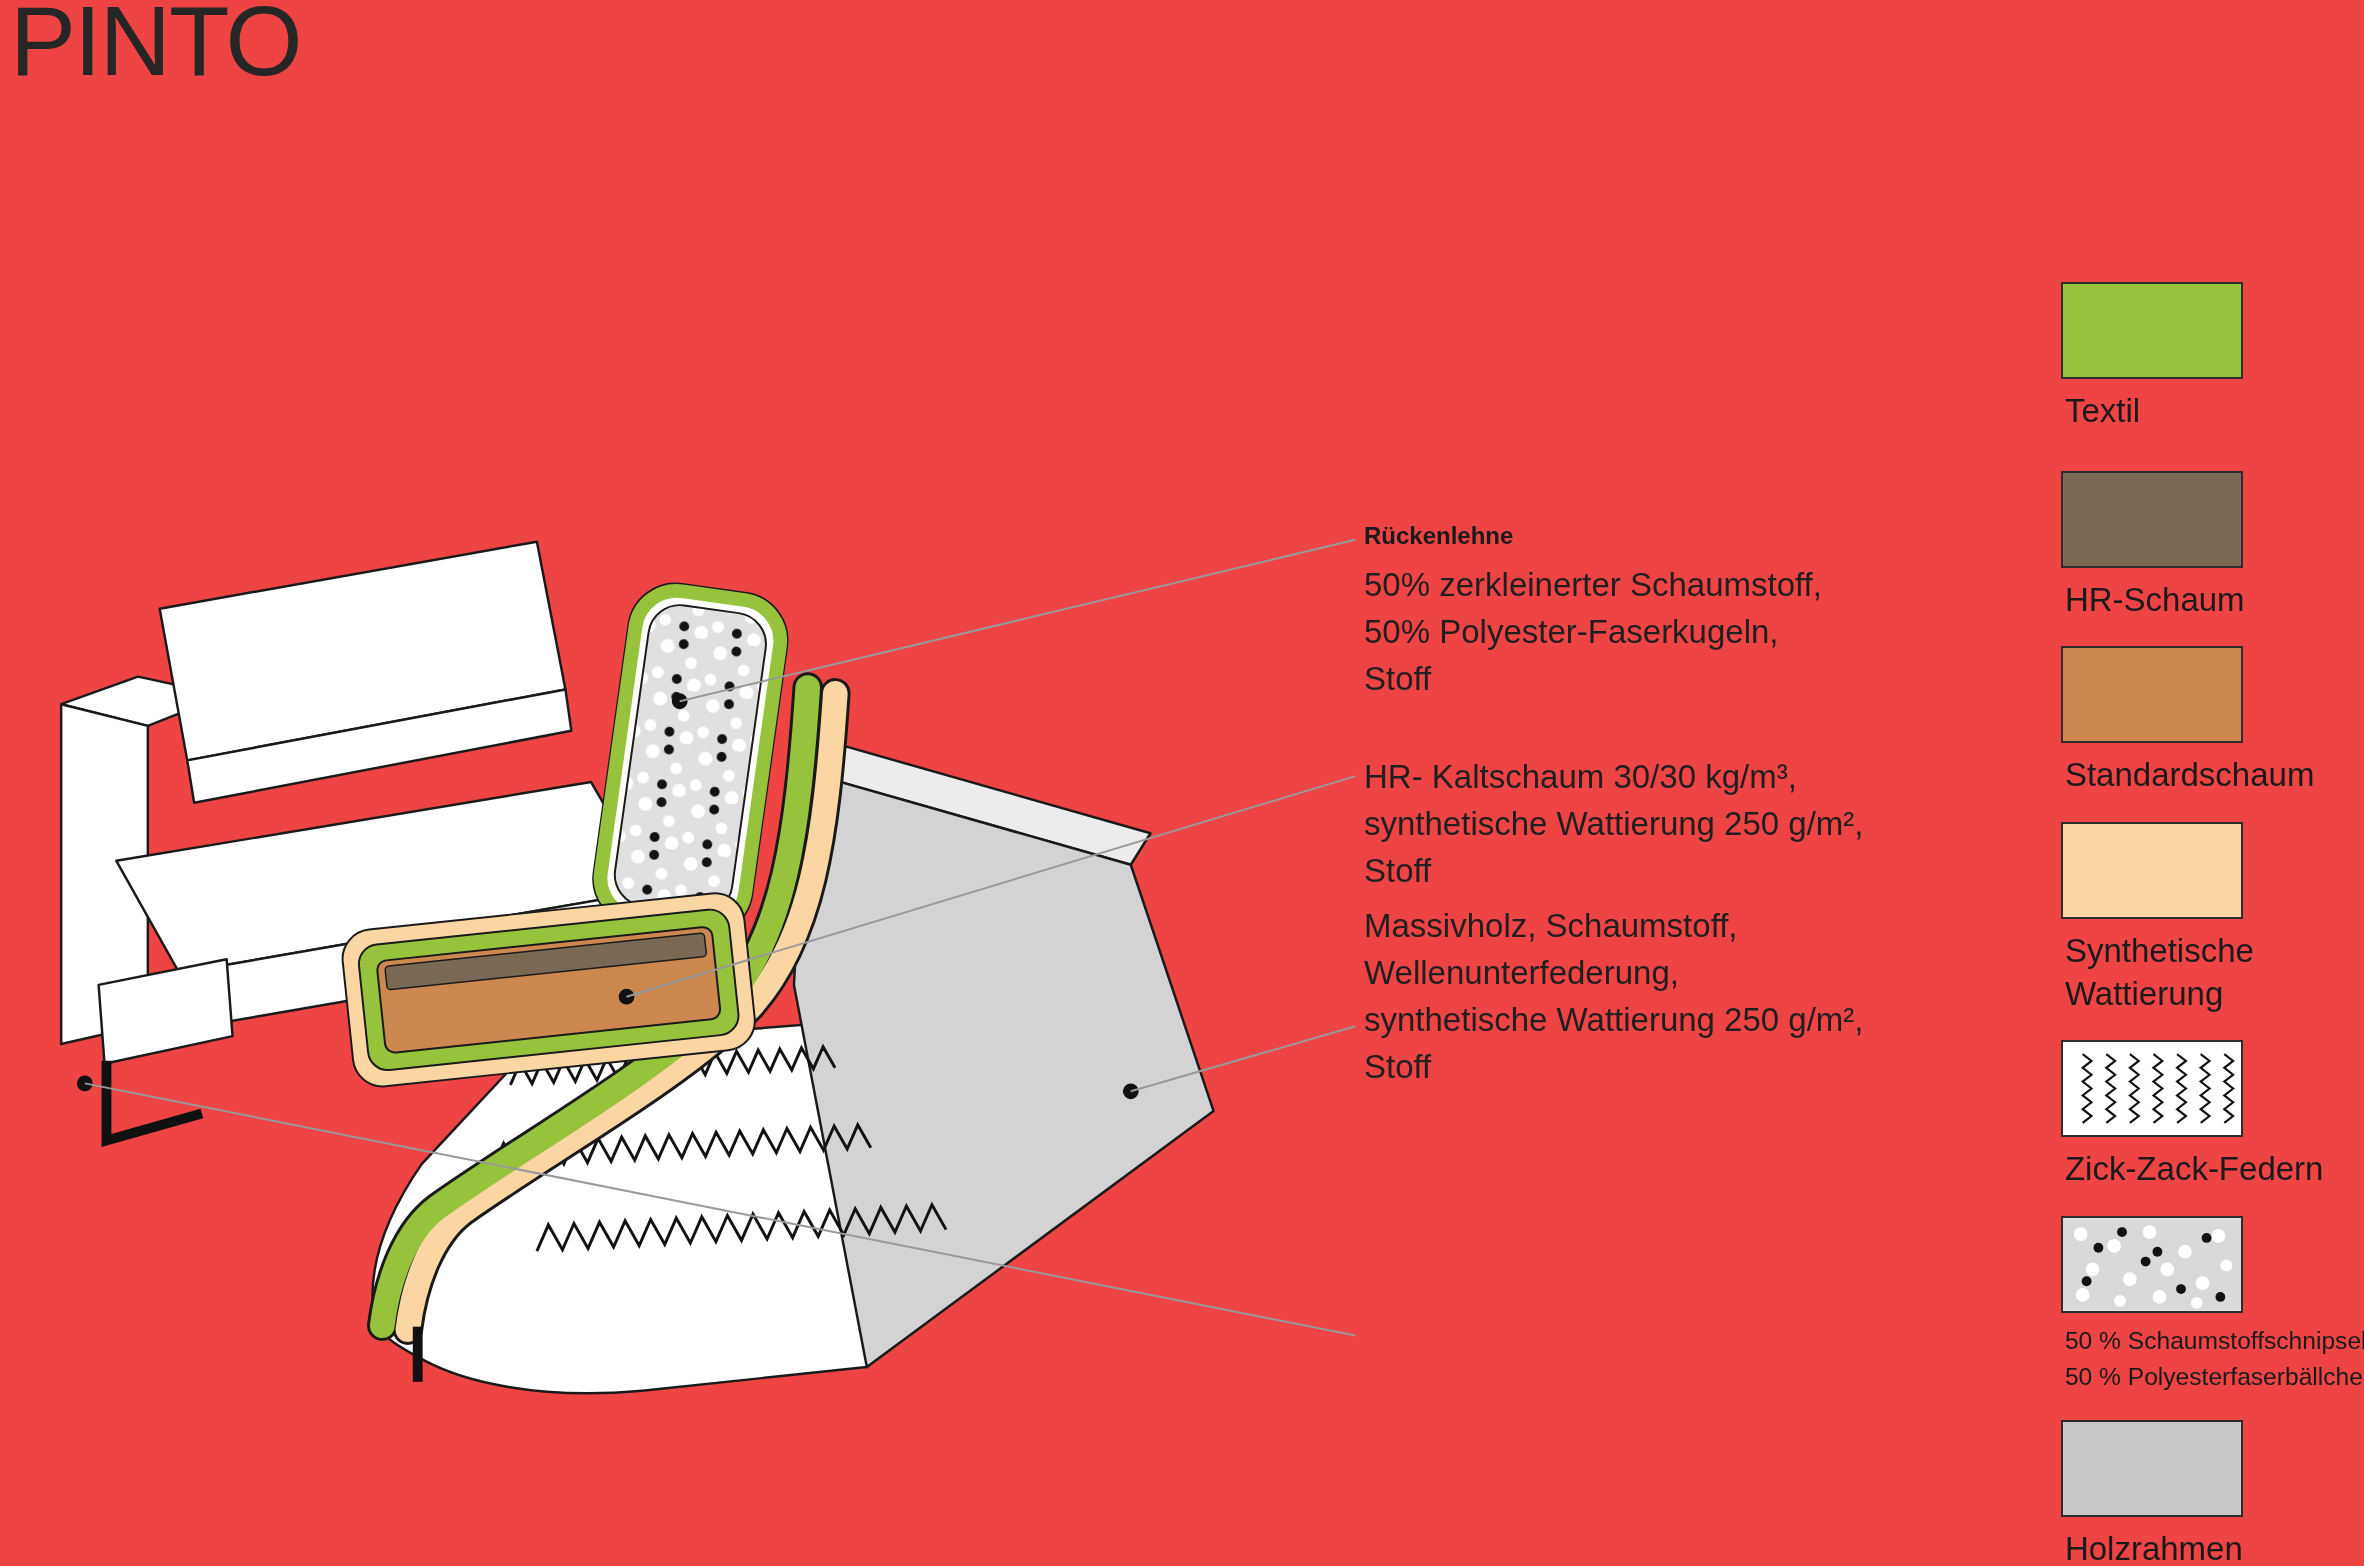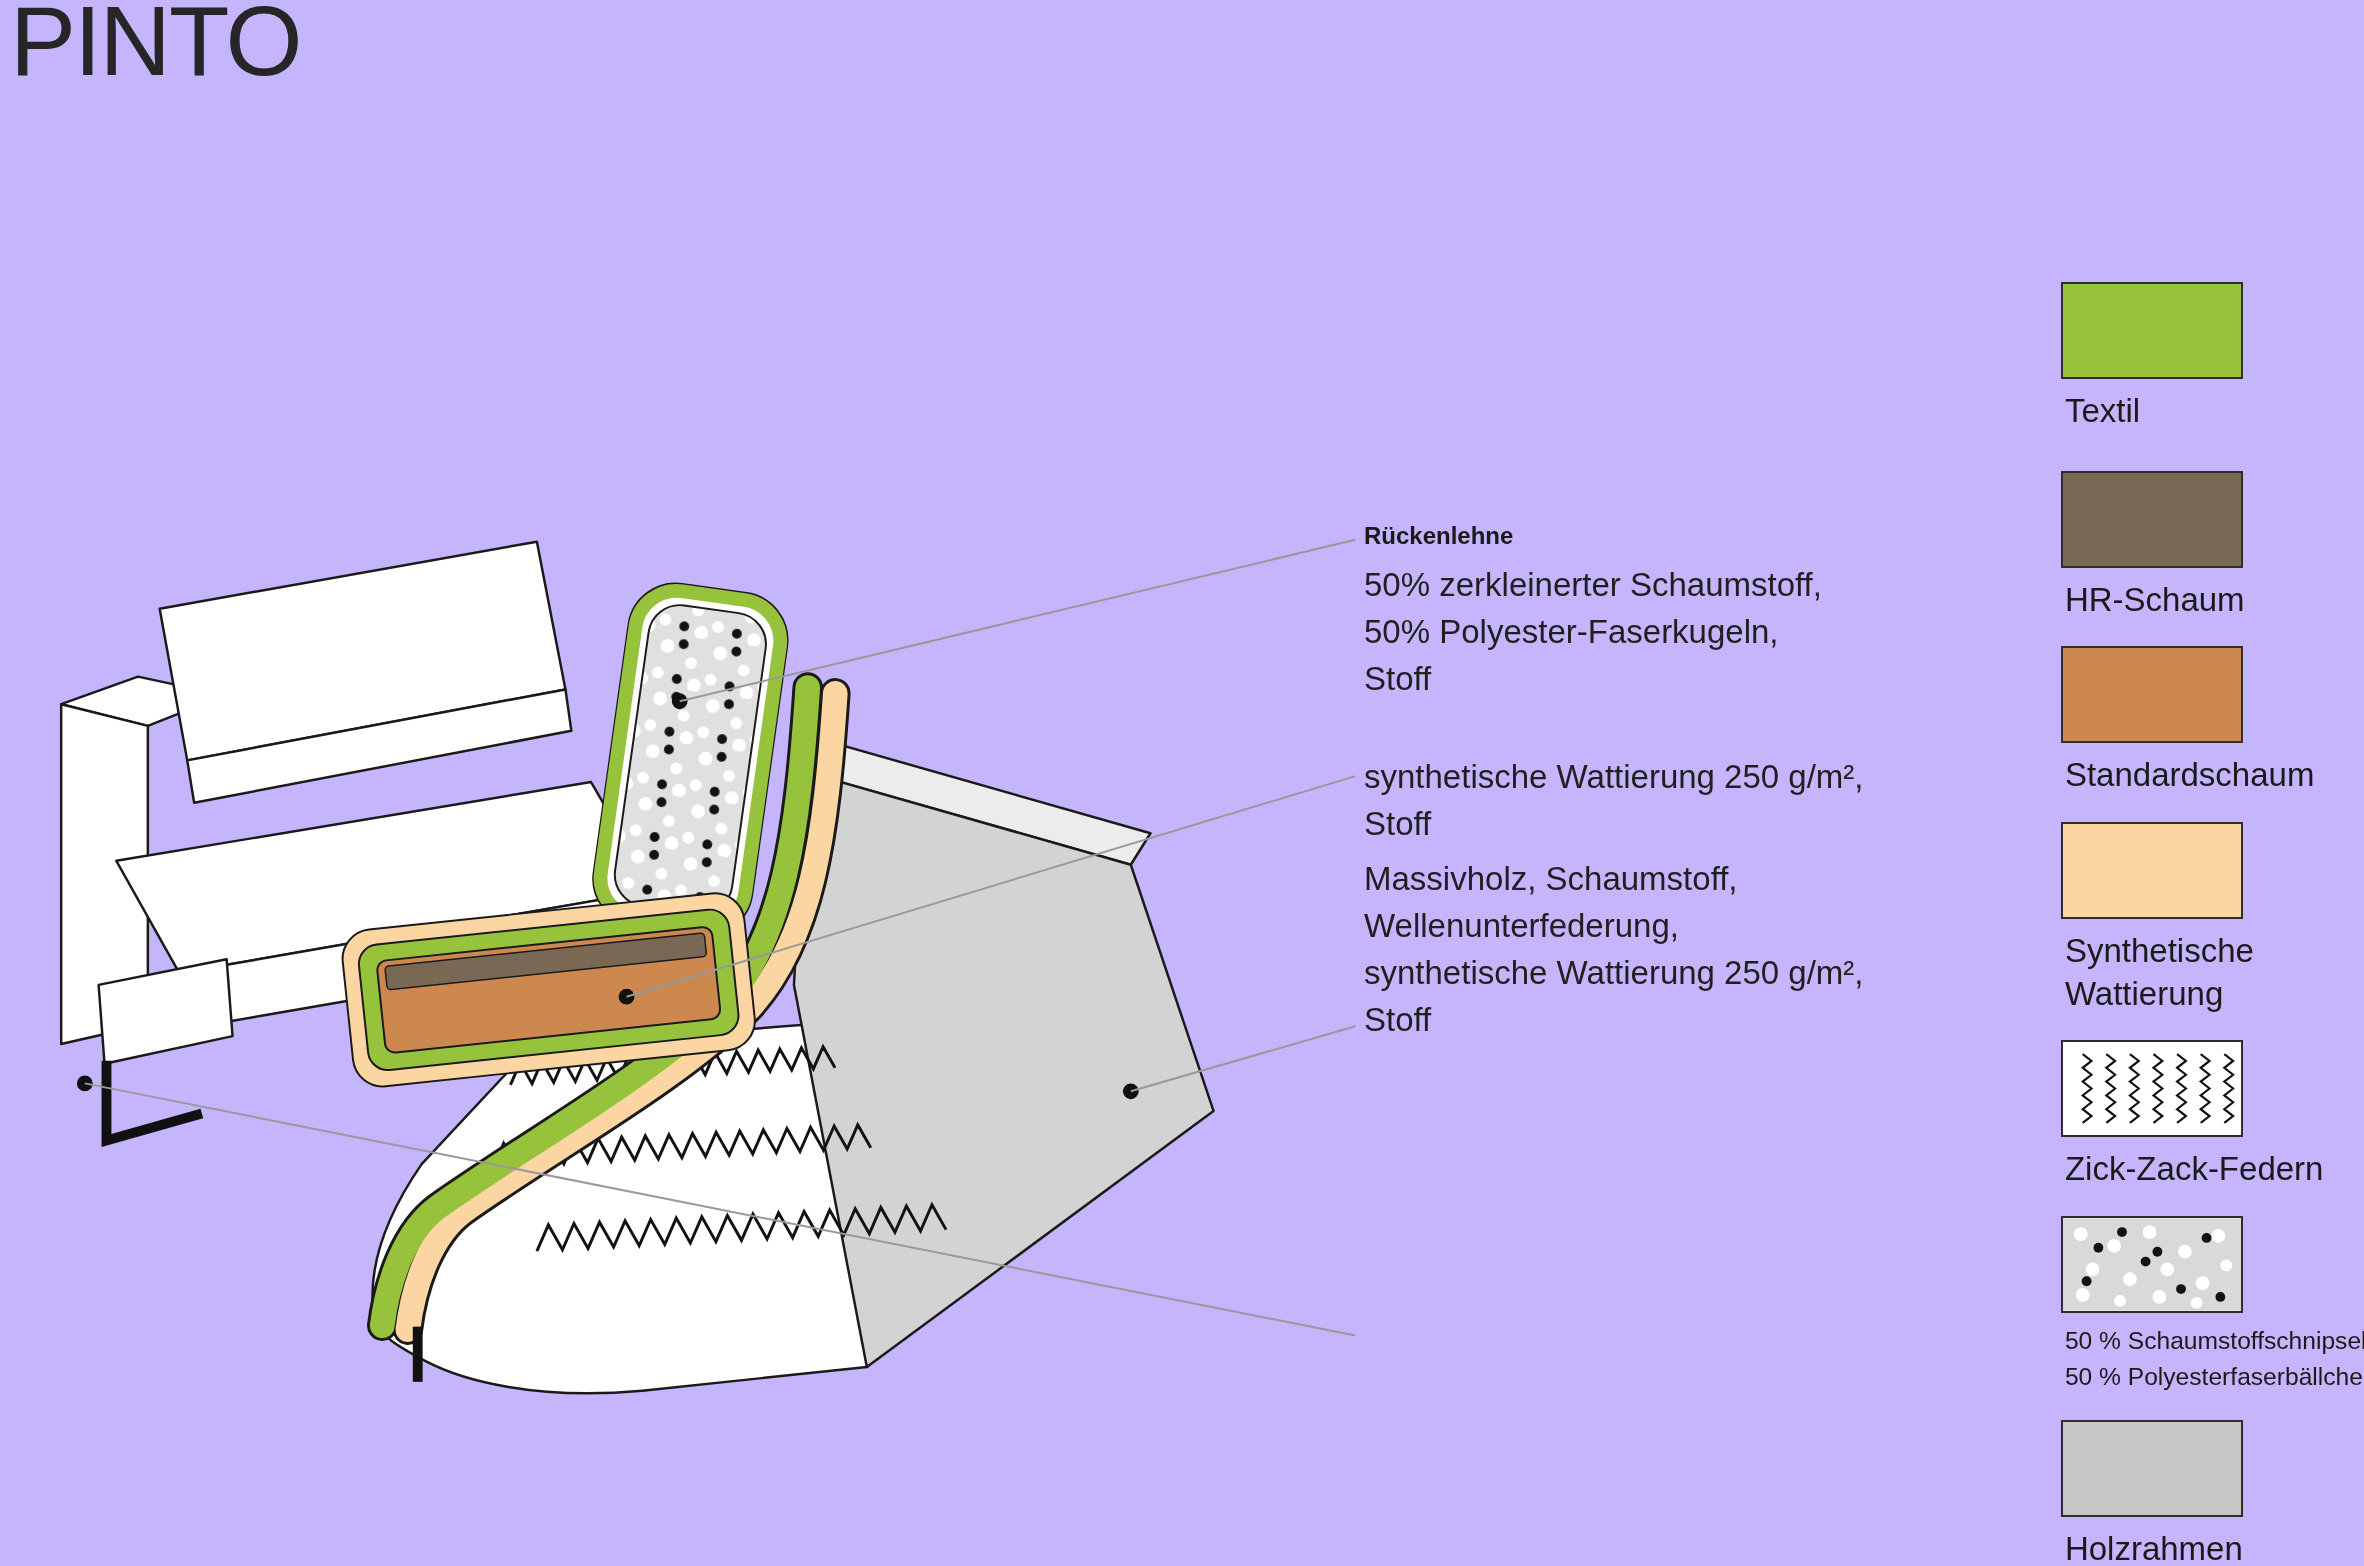--- a/index.html
+++ b/index.html
@@ -1,18 +1,18 @@
 <!DOCTYPE html>
 <html><head>
 <meta charset="utf-8">
 <style>
   * { margin:0; padding:0; box-sizing:border-box; }
   html,body { background:#ffffff; }
   .page {
-    position:relative; width:2364px; height:1566px; background:#c4b5fd;
+    position:relative; width:2364px; height:1566px; background:#ef4444;
     font-family:"Liberation Sans","DejaVu Sans",sans-serif; color:#1a1a1a; overflow:hidden;
   }
   .title {
     position:absolute; left:9.9px; top:-15.8px;
     font-size:99px; font-weight:400; letter-spacing:-2px; color:#262626;
   }
   .sofa-svg { position:absolute; left:0; top:0; width:2364px; height:1566px; }
 
   
   .annotations { position:absolute; left:1364px; top:510px; width:985px; }
@@ -129,20 +129,21 @@
   <div class="annotations">
 
     <div class="ann-block ab1">
       <div class="ann-heading">Rückenlehne</div>
       <div class="ann-line">50% zerkleinerter Schaumstoff,</div>
       <div class="ann-line">50% Polyester-Faserkugeln,</div>
       <div class="ann-line">Stoff</div>
     </div>
 
     <div class="ann-block ab2">
+      <div class="ann-line">HR- Kaltschaum 30/30 kg/m³,</div>
       <div class="ann-line">synthetische Wattierung 250 g/m²,</div>
       <div class="ann-line">Stoff</div>
     </div>
 
     <div class="ann-block ab3">
       <div class="ann-line">Massivholz, Schaumstoff,</div>
       <div class="ann-line">Wellenunterfederung,</div>
       <div class="ann-line">synthetische Wattierung 250 g/m²,</div>
       <div class="ann-line">Stoff</div>
     </div>

